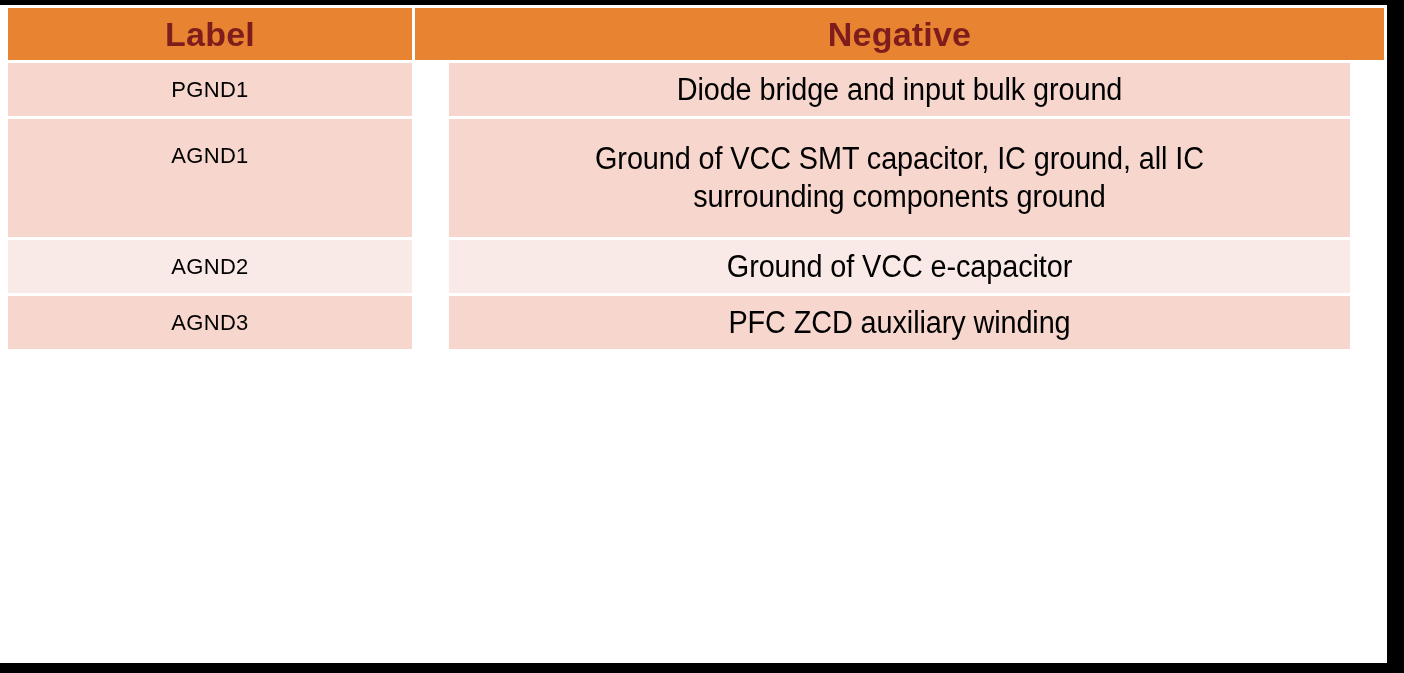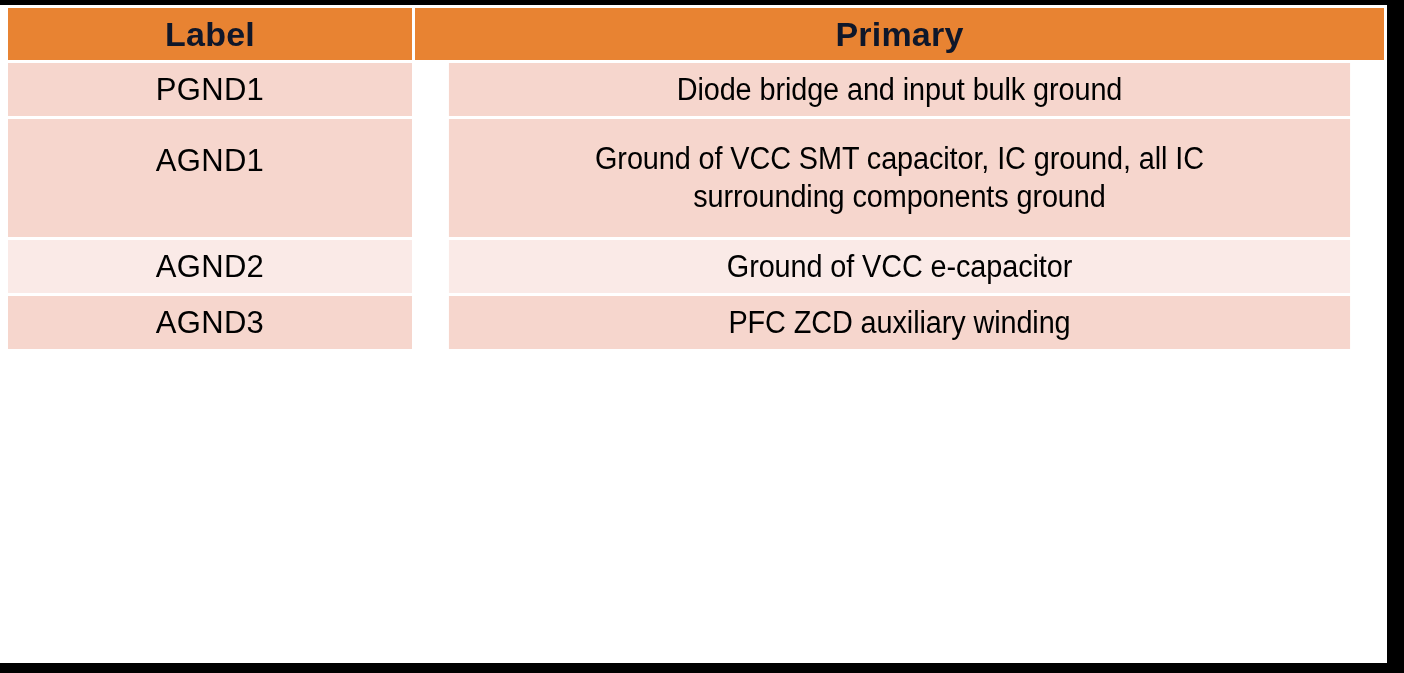--- a/index.html
+++ b/index.html
@@ -56,21 +56,21 @@
     width: 1379px;
     table-layout: fixed;
     margin: 0;
   }
 
   col.col-label { width: 404px; }
   col.col-loc   { width: 969px; }
 
   th.head {
     background: #E88332;
-    color: #0f172a;
+    color: #7f1d1d;
     font-size: 34px;
     font-weight: bold;
     text-align: center;
     height: 52px;
     padding: 0;
     letter-spacing: 0.2px;
   }
 
   td.cell {
     text-align: center;
@@ -78,21 +78,21 @@
     padding: 0;
     height: 53px;
     vertical-align: middle;
   }
 
   tr.row-dark td.cell { background: #F6D6CD; }
   tr.row-light td.cell { background: #FAEAE7; }
 
   
   td.cell.label {
-    font-size: 31px;
+    font-size: 22px;
     font-family: "Liberation Sans", sans-serif;
     letter-spacing: 0.3px;
   }
 
   
   td.cell.loc {
     font-size: 31px;
     font-family: "Liberation Sans Narrow", "Liberation Sans", sans-serif;
     transform: scaleX(0.93);
     letter-spacing: -0.1px;
@@ -120,21 +120,21 @@
 
   <div class="table-wrap">
     <table class="grid">
       <colgroup>
         <col class="col-label">
         <col class="col-loc">
       </colgroup>
       <thead>
         <tr>
           <th class="head">Label</th>
-          <th class="head">Primary</th>
+          <th class="head">Negative</th>
         </tr>
       </thead>
       <tbody>
 
         <tr class="row-dark">
           <td class="cell label">PGND1</td>
           <td class="cell loc">
             <span class="txt">Diode bridge and input bulk ground</span>
           </td>
         </tr>

